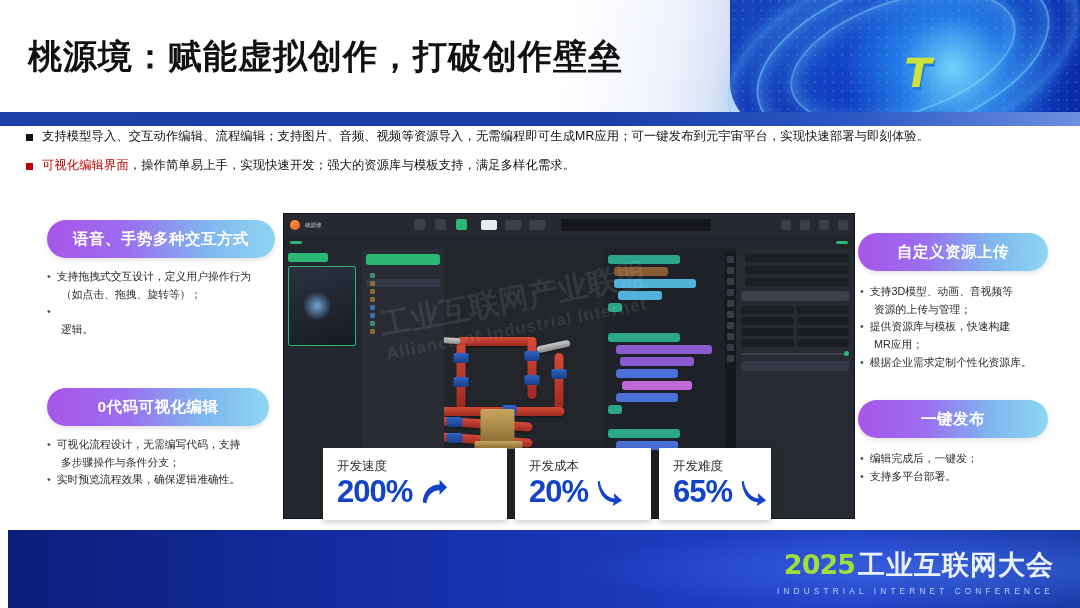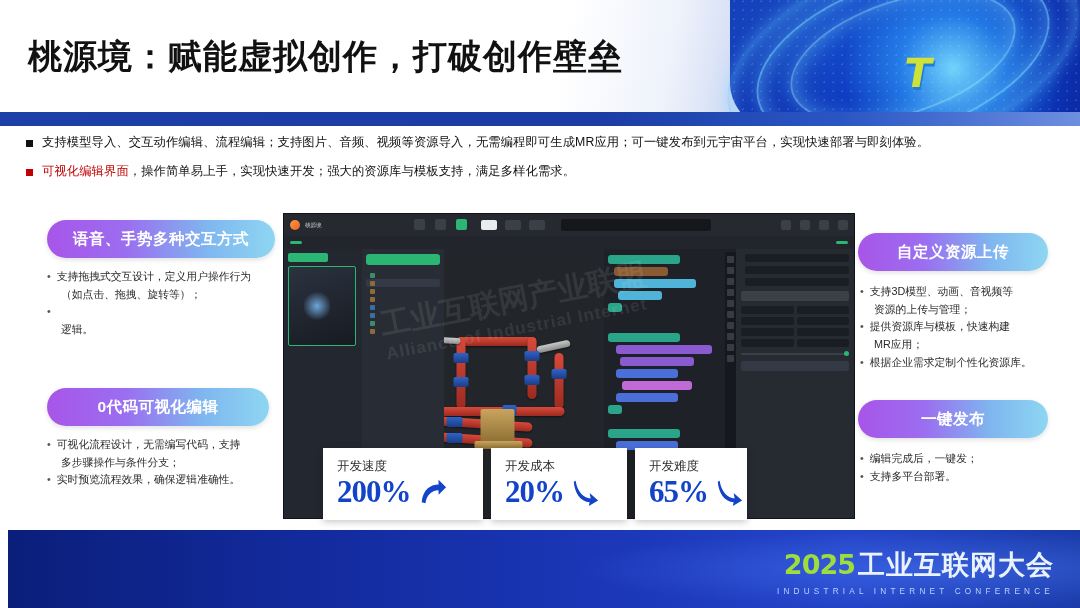--- a/index.html
+++ b/index.html
@@ -27,21 +27,21 @@
     background-size:9px 9px;opacity:.35;}
   .t-logo{position:absolute;left:52%;top:54%;transform:translate(-50%,-50%) skewX(-10deg);
     font-size:40px;font-weight:bold;color:#cfe23a;text-shadow:2px 3px 0 #1e7fd8;
     font-family:"DejaVu Sans",sans-serif;letter-spacing:-2px;}
   .hdr-title{position:absolute;left:28px;top:34px;font-size:34px;font-weight:bold;
     color:#111;letter-spacing:1px;white-space:nowrap;}
   .hdr-bar{position:absolute;left:0;top:112px;width:1080px;height:14px;
     background:linear-gradient(90deg,#1d3fa8 0%,#1b3ca4 55%,#2a56c4 78%,#6d8fe0 100%);}
 
   
-  .bullets{position:absolute;left:26px;top:134px;width:1036px;}
+  .bullets{position:absolute;left:26px;top:128px;width:1036px;}
   .blt{display:flex;align-items:flex-start;margin-bottom:12px;}
   .sq{width:7px;height:7px;margin-top:6px;margin-right:9px;flex:0 0 auto;background:#111;}
   .sq.red{background:#c00000;}
   .blt-txt{font-size:12.3px;line-height:1.35;color:#111;letter-spacing:.1px;}
   .blt-txt .hl{color:#c00000;}
 
   
   .stage{position:absolute;left:0;top:196px;width:1080px;height:334px;}
 
   
@@ -139,21 +139,21 @@
   .feat{position:absolute;font-size:10.8px;line-height:1.55;color:#2a2a2a;}
   .fline{display:flex;margin-bottom:1px;}
   .fdot{flex:0 0 auto;margin-right:6px;color:#555;}
   .findent{padding-left:14px;}
 
   
   .cards{position:absolute;left:323px;top:448px;display:flex;gap:8px;}
   .card{background:#fff;box-shadow:0 2px 7px rgba(0,0,0,.22);padding:10px 14px 12px 14px;
     box-sizing:border-box;height:72px;}
   .card-label{font-size:12.5px;color:#2b2b2b;margin-bottom:1px;}
-  .card-row{display:flex;align-items:center;gap:6px;font-family:Liberation Serif, serif;}
+  .card-row{display:flex;align-items:center;gap:6px;}
   .card-val{font-size:31px;font-weight:bold;color:#1243c8;line-height:1;letter-spacing:-1px;}
   .arrow{width:30px;height:30px;flex:0 0 auto;}
 
   
   .footer{position:absolute;left:8px;top:530px;width:1080px;height:78px;
     background:linear-gradient(90deg,#0a1f7a 0%,#12299a 25%,#1b37b8 55%,#2444c8 78%,#1a3ba8 100%);text-align:right;}
   .f-glow{position:absolute;right:0;top:0;width:520px;height:78px;
     background:radial-gradient(ellipse at 70% 50%, rgba(80,130,255,.45) 0%, rgba(20,40,150,0) 70%);}
   .f-logo{position:absolute;right:34px;top:17px;display:flex;flex-direction:column;align-items:flex-end;}
   .f-main{display:flex;align-items:baseline;gap:3px;}
@@ -425,21 +425,21 @@
     </div>
     <div class="fline">
       <span class="fdot">•</span>
       <span>支持多平台部署。</span>
     </div>
   </div>
 </div>
 
 <div class="cards">
 
-  <div class="card" style="width:160px">
+  <div class="card" style="width:184px">
     <div class="card-label">开发速度</div>
     <div class="card-row">
       <span class="card-val">200%</span>
       <svg class="arrow" viewBox="0 0 32 32">
         <path d="M5 27 C6 14 14 8 23 8 L23 3 L31 11 L23 19 L23 14 C16 14 10 19 9 28 Z" fill="#1243c8"></path>
       </svg>
     </div>
   </div>
 
   <div class="card" style="width:136px">

